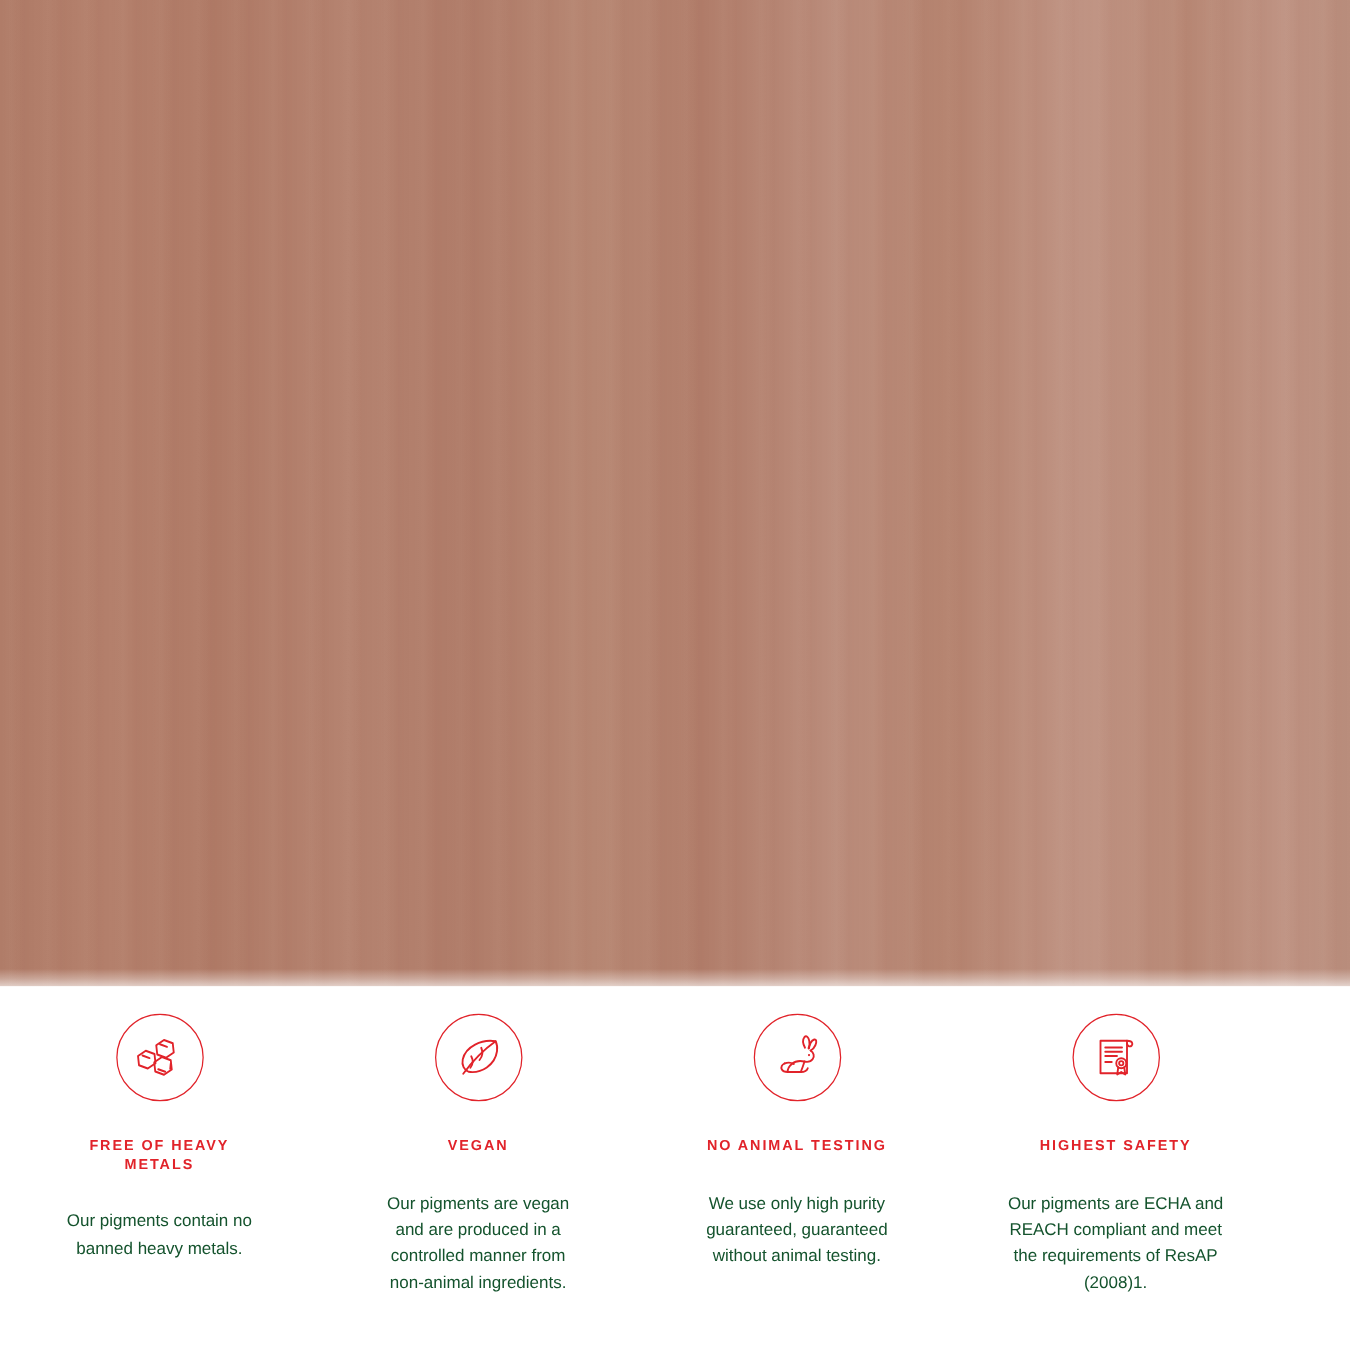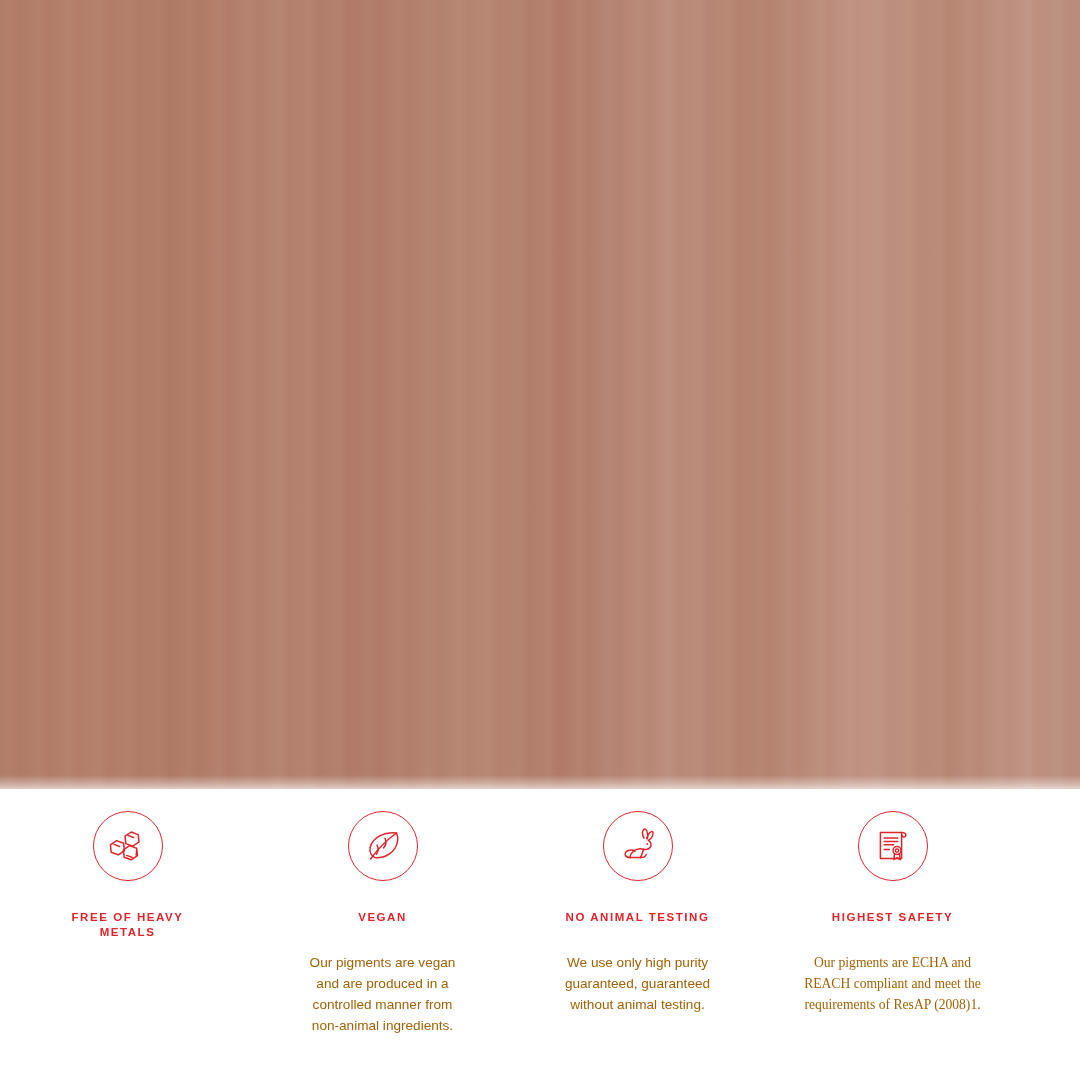--- a/index.html
+++ b/index.html
@@ -85,24 +85,24 @@
     color:#e1232a;
     line-height:1.28;
     text-transform:uppercase;
     max-width:150px;
   }
 
   .feature-desc {
     margin-top:27px;
     font-size:13.6px;
     line-height:1.56;
-    color:#a16207;
+    color:#14532d;
     max-width:168px;
   }
-  .feature.wide .feature-desc { max-width:178px;font-family:Liberation Serif, serif; }
+  .feature.wide .feature-desc { max-width:178px; }
 </style>
 </head>
 <body>
 
 <div class="page">
 
   <div class="hero">
     <div class="hero-sheen"></div>
     <div class="hero-base-fade"></div>
   </div>
@@ -119,20 +119,21 @@
 
           <polygon points="22.6,20.6 29.6,23.2 30.4,30.6 24.2,34.8 17.2,32.2 16.4,24.8"></polygon>
 
           <line x1="21.0" y1="10.4" x2="26.6" y2="12.5"></line>
           <line x1="7.0" y1="19.4" x2="12.6" y2="21.5"></line>
           <line x1="19.6" y1="30.4" x2="25.2" y2="32.4"></line>
           <line x1="29.6" y1="25.9" x2="29.2" y2="30.0"></line>
         </svg>
       </div>
       <div class="feature-title">FREE OF HEAVY METALS</div>
+      <div class="feature-desc">Our pigments contain no banned heavy metals.</div>
     </div>
 
     <div class="feature">
       <div class="icon-circle">
         <svg width="40" height="40" viewBox="0 0 40 40" fill="none" stroke="#e1232a" stroke-width="1.5" stroke-linecap="round" stroke-linejoin="round">
 
           <path d="M33.5 7.0 C22.5 5.2 9.5 11.0 7.2 21.5 C6.2 26.2 8.4 30.0 11.8 31.4
                    C22.0 33.0 33.0 26.0 34.6 15.0 C35.0 12.0 34.6 9.2 33.5 7.0 Z"></path>
 
           <path d="M33.5 7.0 C25.0 13.0 16.0 21.5 7.6 33.0"></path>

